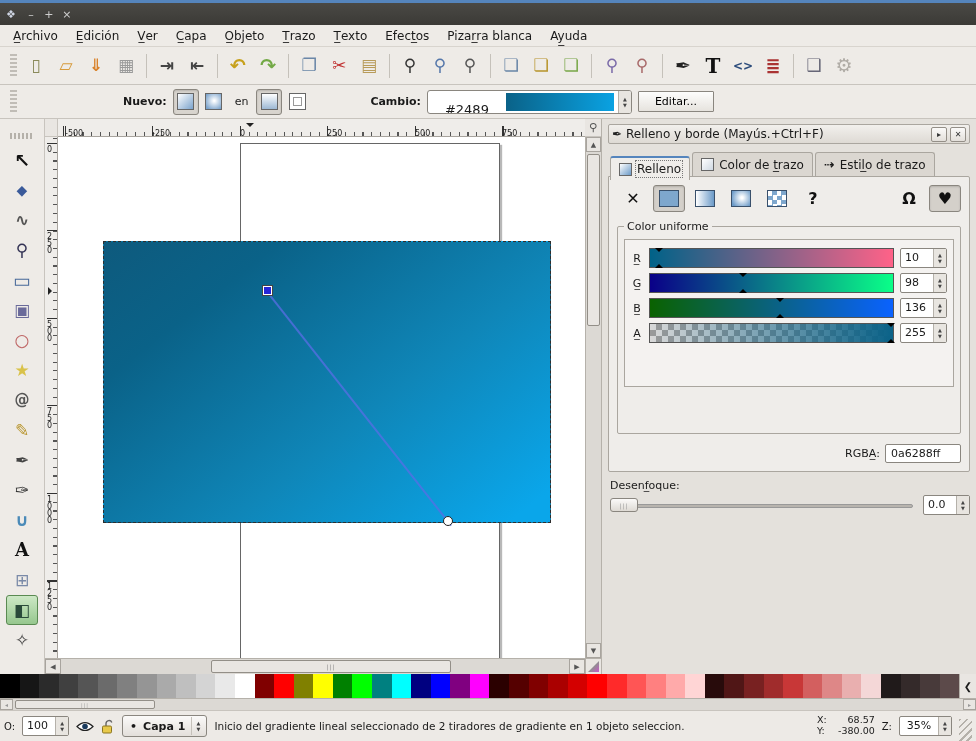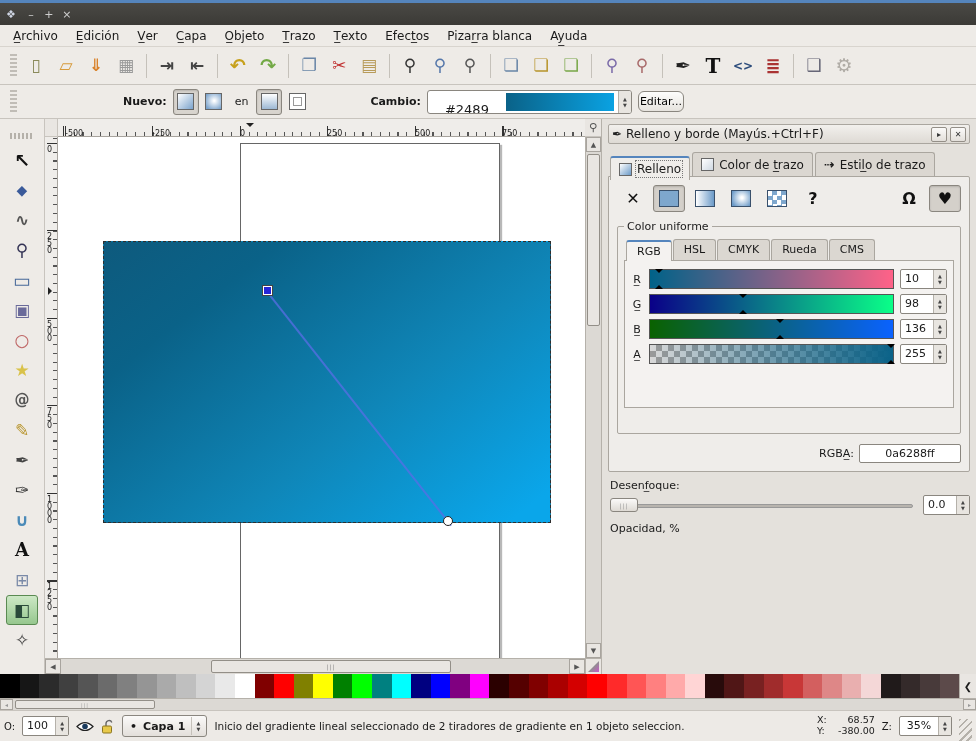--- a/index.html
+++ b/index.html
@@ -35,21 +35,21 @@
   .tg-btn[data-pressed="true"]{background:#d8d4ce;border:1px solid #8a867f;box-shadow:inset 0 1px 2px rgba(0,0,0,.15);}
   .tg-ic{width:17px;height:17px;border:1px solid #666;}
   .tg-btn[data-kind="lin"] .tg-ic{background:linear-gradient(135deg,#fff,#7ba3cc);}
   .tg-btn[data-kind="rad"] .tg-ic{background:radial-gradient(circle at 55% 45%,#fff 5%,#7ba3cc 85%);}
   .tg-btn[data-kind="fillt"] .tg-ic{background:linear-gradient(#fff,#9cb8d4);}
   .tg-btn[data-kind="stroket"] .tg-ic{background:#fff;box-shadow:inset 0 0 0 3px #fff,inset 0 0 0 4px #999;}
   .grad-combo{display:flex;align-items:center;border:1px solid #8a867f;border-radius:3px;background:#fff;height:24px;overflow:hidden;}
   .grad-combo .gname{font-size:13px;padding:0 17px;margin-top:16px;}
   .grad-combo .gswatch{width:108px;height:18px;margin-right:4px;}
   .grad-combo .spin{height:100%;}
-  .btn{border:1px solid #8a867f;border-radius:6px;background:linear-gradient(#fdfdfc,#e6e3de);padding:3px 1px;font-size:11px;}
+  .btn{border:1px solid #8a867f;border-radius:1px;background:linear-gradient(#fdfdfc,#e6e3de);padding:3px 16px;font-size:11px;}
 
   
   .middle{display:flex;height:555px;}
 
   
   .toolbox{width:45px;background:#eeebe7;border-right:1px solid #c8c4be;display:flex;flex-direction:column;align-items:center;padding-top:14px;}
   .toolbox::before{content:"";width:24px;height:6px;margin-bottom:6px;
     background:repeating-linear-gradient(to right,#b5b1aa 0 2px,transparent 2px 4px);}
   .tool{width:32px;height:30px;border:none;background:none;border-radius:3px;display:flex;align-items:center;justify-content:center;}
   .tool[data-selected="true"]{background:linear-gradient(#cde8c6,#96c78e);border:1px solid #5a8a52;}
@@ -139,21 +139,21 @@
   .strack{flex:1;height:20px;border:1px solid #555;position:relative;}
   .smk{position:absolute;top:0;bottom:0;width:0;}
   .smk::before{content:"";position:absolute;top:-1px;left:-4px;border:4px solid transparent;border-top-color:#000;}
   .smk::after{content:"";position:absolute;bottom:-1px;left:-4px;border:4px solid transparent;border-bottom-color:#000;}
   .spinbox{display:flex;border:1px solid #8a867f;border-radius:2px;background:#fff;height:20px;align-items:stretch;}
   .spinbox .num{padding:2px 4px;font-size:11px;min-width:32px;}
   .spin{width:13px;border-left:1px solid #b5b1aa;background:#e8e5e0;display:flex;flex-direction:column;align-items:center;justify-content:center;color:#444;}
   .spin i{font-style:normal;font-size:5px;line-height:1.2;}
   .rgba-row{margin-top:auto;display:flex;justify-content:flex-end;align-items:center;gap:5px;font-size:11px;}
   .entry{border:1px solid #8a867f;border-radius:2px;background:#fff;padding:2px 5px;font-size:11px;}
-  .rgba-entry{width:102px;text-align:center;}
+  .rgba-entry{width:76px;}
   .blur-label,.op-label{font-size:11px;margin:7px 0 3px 2px;}
   .scale-row{display:flex;align-items:center;gap:8px;}
   .scale{flex:1;position:relative;height:18px;}
   .scale .track{position:absolute;left:2px;right:2px;top:8px;height:4px;background:#b8b4ae;border:1px solid #999;border-radius:2px;}
   .scale .fill{position:absolute;left:2px;top:8px;height:4px;width:92%;background:#7ca0c8;border:1px solid #5b7fa8;border-radius:2px;}
   .handle{position:absolute;top:2px;width:28px;height:14px;background:linear-gradient(#fbfaf9,#dedad4);
     border:1px solid #8a867f;border-radius:3px;display:flex;align-items:center;justify-content:center;font-size:6px;color:#999;letter-spacing:1px;}
 
   
   .palette{height:24px;display:flex;background:#222;}
@@ -515,28 +515,20 @@
                 <span class="ft-ic" data-glyph="Ω"></span>
               </button>
               <button class="ft" data-kind="nonzero" data-pressed="true">
                 <span class="ft-ic" data-glyph="♥"></span>
               </button>
             </span>
         </div>
 
         <fieldset class="cu">
           <legend>Color uniforme</legend>
-          <div class="cm-tabs">
-
-          <div class="cmtab" data-active="true">RGB</div>
-              <div class="cmtab" data-active="false">HSL</div>
-              <div class="cmtab" data-active="false">CMYK</div>
-              <div class="cmtab" data-active="false">Rueda</div>
-              <div class="cmtab" data-active="false">CMS</div>
-            </div>
           <div class="cm-panel">
 
           <div class="srow">
                 <span class="slbl">R̲</span>
                 <div class="strack" style="background:linear-gradient(90deg, rgb(0,98,136), rgb(255,98,136))">
                   <span class="smk" style="left:3.9%"></span>
                 </div>
                 <div class="spinbox">
                   <span class="num">10</span>
                   <span class="spin">
@@ -601,21 +593,20 @@
         </div>
         <div class="spinbox">
           <span class="num">0.0</span>
           <span class="spin">
               <i>▲</i>
               <i>▼</i>
             </span>
         </div>
       </div>
 
-      <div class="op-label">Opacidad, %</div>
     </div>
   </div>
 
   <div class="palette">
     <span style="display:flex;flex:1;">
 
     <div class="sw" style="background:#000000"></div>
         <div class="sw" style="background:#161616"></div>
         <div class="sw" style="background:#2b2b2b"></div>
         <div class="sw" style="background:#404040"></div>

